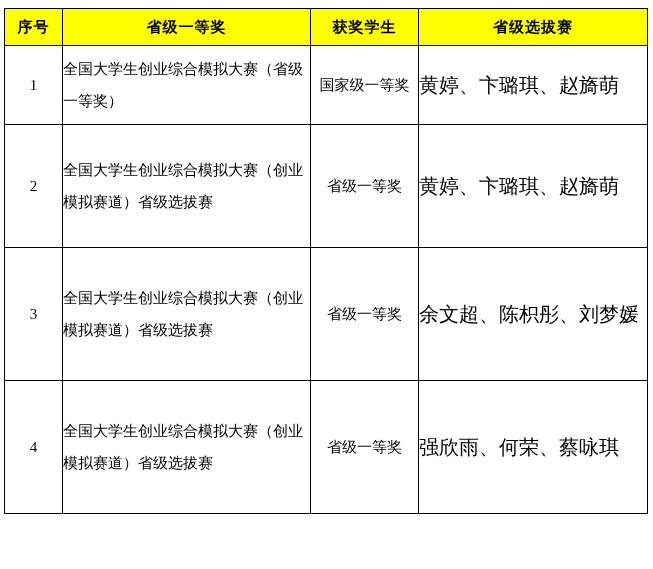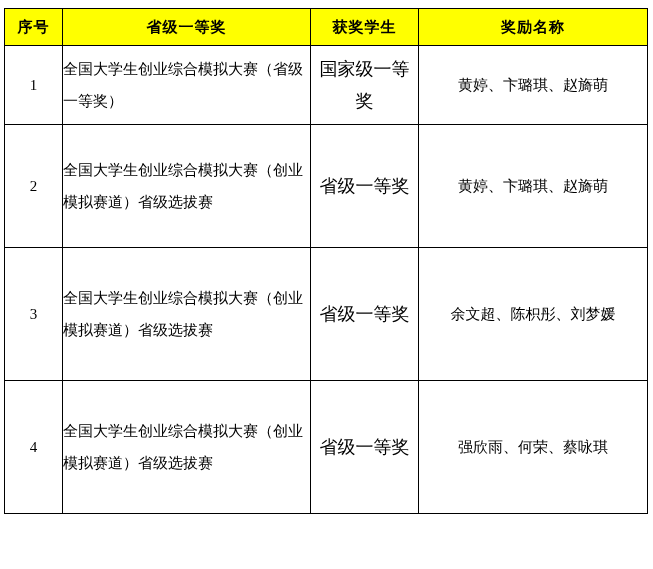--- a/index.html
+++ b/index.html
@@ -42,27 +42,27 @@
     font-size: 15px;
   }
   td.cell-name {
     text-align: left;
     font-size: 15px;
     line-height: 32px;
     padding: 6px 10px 6px 12px;
   }
   td.cell-level {
     text-align: center;
-    font-size: 18px;
+    font-size: 15px;
     line-height: 32px;
     padding: 6px 6px;
   }
   td.cell-students {
-    text-align: center;
-    font-size: 15px;
+    text-align: left;
+    font-size: 20px;
     line-height: 30px;
     padding: 6px 8px;
   }
   tbody tr.row-1 td { height: 78px; }
   tbody tr.row-2 td { height: 122px; }
   tbody tr.row-3 td { height: 132px; }
   tbody tr.row-4 td { height: 132px; }
 </style>
 </head>
 <body>
@@ -72,21 +72,21 @@
     <col class="col-index">
     <col class="col-name">
     <col class="col-level">
     <col class="col-stud">
   </colgroup>
   <thead>
     <tr>
       <th>序号</th>
       <th>省级一等奖</th>
       <th>获奖学生</th>
-      <th>奖励名称</th>
+      <th>省级选拔赛</th>
     </tr>
   </thead>
   <tbody>
     <tr class="row-1">
       <td class="cell-index">1</td>
       <td class="cell-name">全国大学生创业综合模拟大赛（省级一等奖）</td>
       <td class="cell-level">国家级一等奖</td>
       <td class="cell-students">黄婷、卞璐琪、赵旖萌</td>
     </tr>
     <tr class="row-2">

